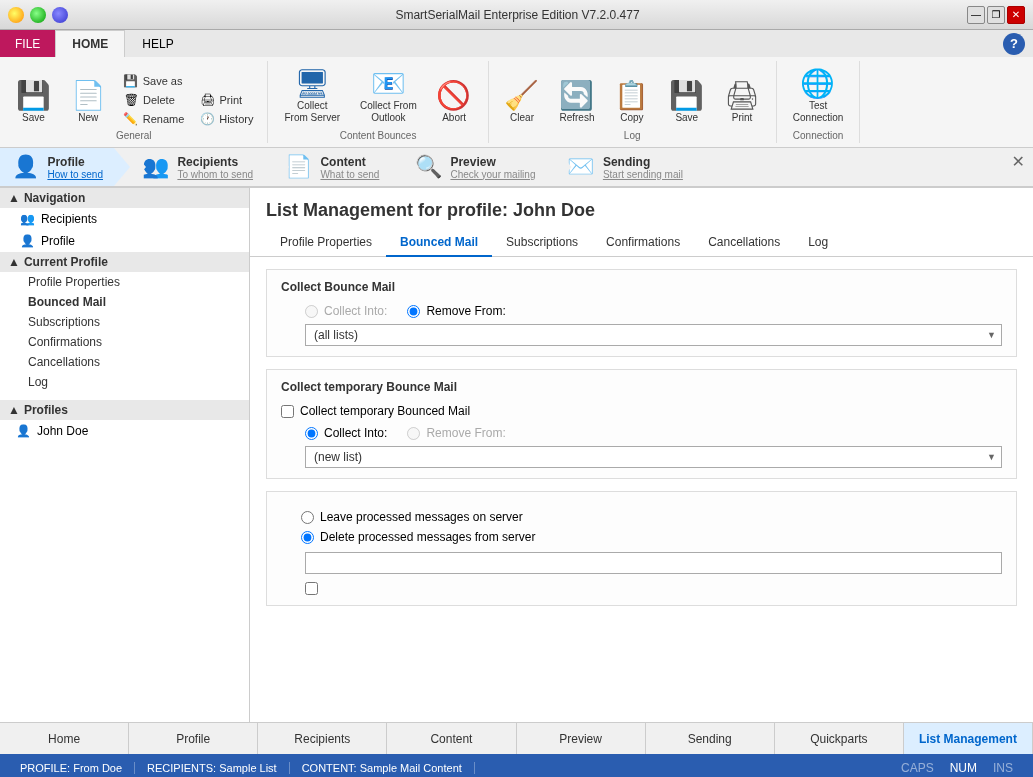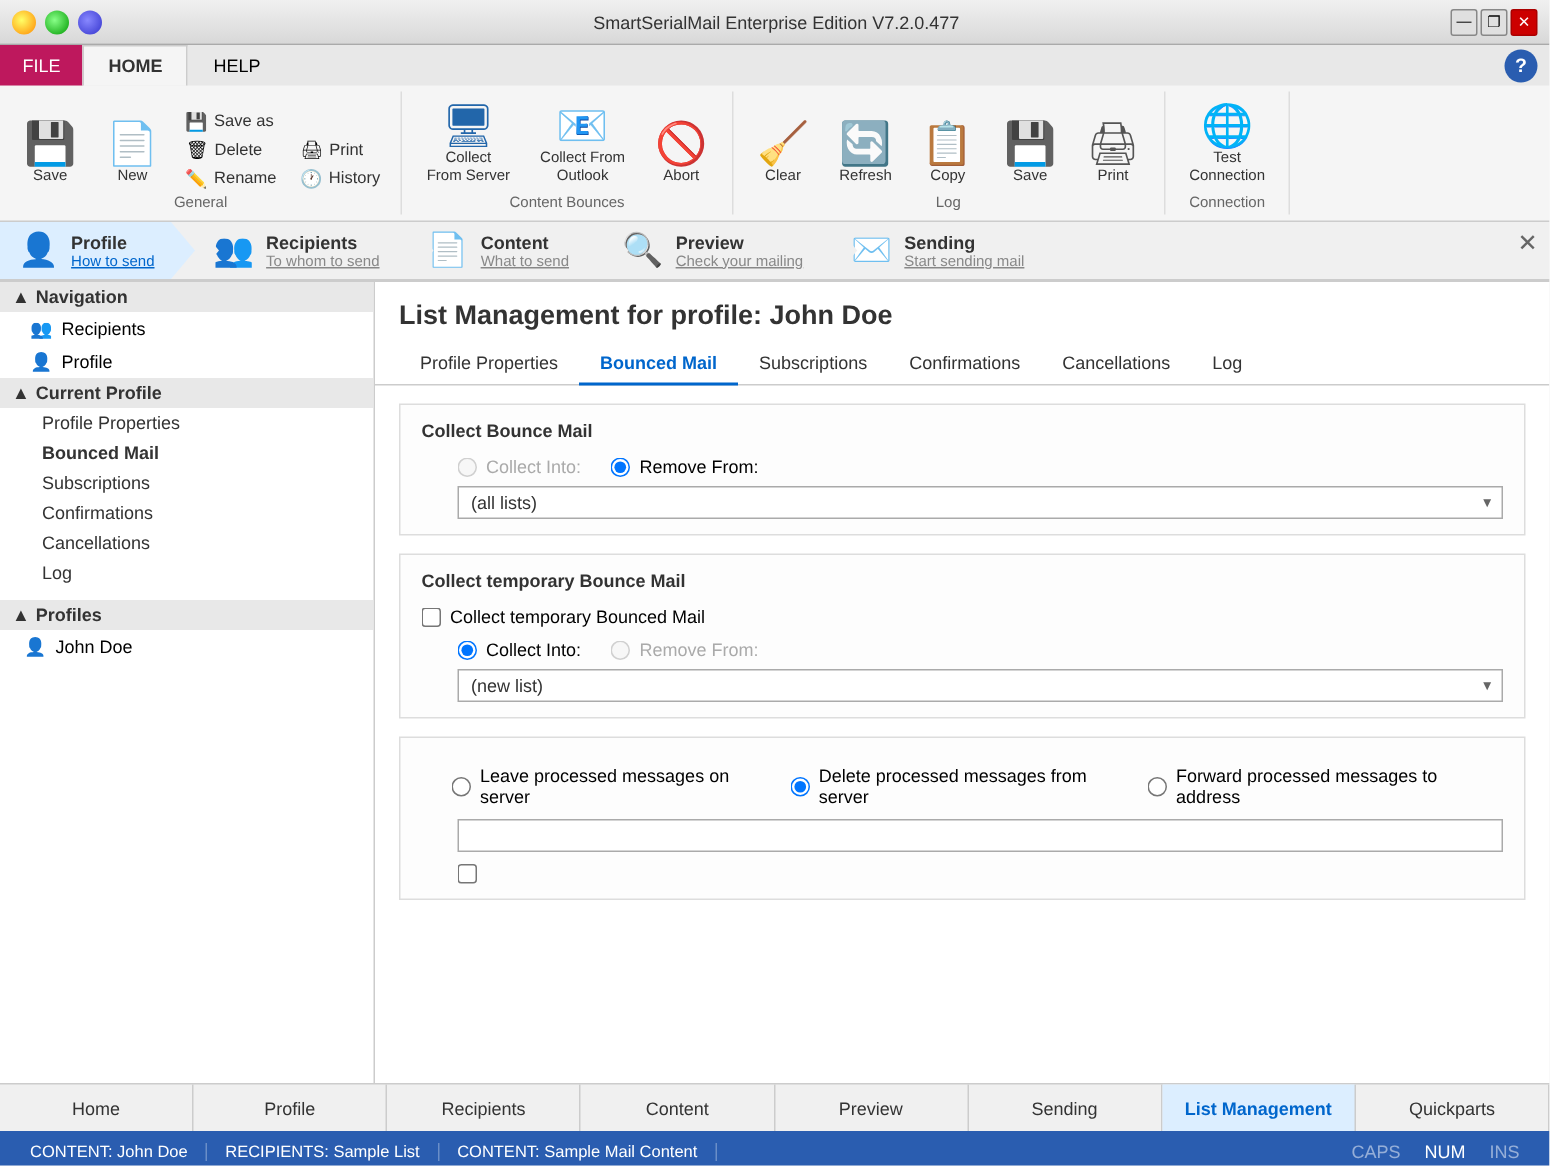--- a/index.html
+++ b/index.html
@@ -79,21 +79,21 @@
     .form-section { border: 1px solid #ddd; margin: 12px 16px; padding: 10px 14px; background: #fdfdfd; }
     .form-section-title { font-weight: bold; font-size: 12px; color: #333; margin-bottom: 10px; }
     .form-row { display: flex; align-items: center; gap: 12px; margin-bottom: 8px; }
     .checkbox-label { display: flex; align-items: center; gap: 6px; cursor: pointer; font-size: 12px; }
     .checkbox-input { width: 13px; height: 13px; cursor: pointer; }
     .radio-label { display: flex; align-items: center; gap: 6px; cursor: pointer; font-size: 12px; }
     .radio-input { width: 13px; height: 13px; cursor: pointer; }
     .select-field { width: 100%; border: 1px solid #aaa; padding: 3px 20px 3px 8px; background: white; appearance: none; font-size: 12px; color: #333; cursor: pointer; }
     .select-wrapper { position: relative; }
     .select-wrapper::after { content: '▼'; position: absolute; right: 6px; top: 50%; transform: translateY(-50%); font-size: 9px; color: #666; pointer-events: none; }
-    .radio-group { display: flex; flex-direction: row; gap: 6px; margin: 8px 0 8px 20px; }
+    .radio-group { display: flex; flex-direction: column; gap: 6px; margin: 8px 0 8px 20px; }
     .text-input { width: 100%; border: 1px solid #aaa; padding: 3px 8px; font-size: 12px; }
     .radio-row { display: flex; gap: 20px; margin-left: 24px; margin-bottom: 6px; }
     .indented { margin-left: 24px; }
 
     
     .bottom-tabs { display: flex; background: #f0f0f0; border-top: 1px solid #ccc; height: 32px; align-items: stretch; }
     .bottom-tab { flex: 1; display: flex; align-items: center; justify-content: center; cursor: pointer; font-size: 12px; color: #333; border-right: 1px solid #ccc; }
     .bottom-tab.active { color: #0066cc; font-weight: bold; background: #dceeff; }
 
     
@@ -373,50 +373,46 @@
     <div class="form-section">
       <div class="radio-group">
         <label class="radio-label">
           <input type="radio" class="radio-input" name="process_action" style="">
           <span>Leave processed messages on server</span>
         </label>
         <label class="radio-label">
           <input type="radio" class="radio-input" name="process_action" checked="" style="">
           <span>Delete processed messages from server</span>
         </label>
-        <label class="radio-label">
-          <input type="radio" class="radio-input" name="process_action" style="">
-          <span>Forward processed messages to address</span>
-        </label>
       </div>
       <div class="indented" style="margin-bottom:8px;">
         <input type="text" class="text-input" style="">
       </div>
       <div class="indented">
         <label class="checkbox-label">
           <input type="checkbox" class="checkbox-input" style="">
         </label>
       </div>
     </div>
   </div>
 </div>
 
 <div class="bottom-tabs">
   <div class="bottom-tab">Home</div>
   <div class="bottom-tab">Profile</div>
   <div class="bottom-tab">Recipients</div>
   <div class="bottom-tab">Content</div>
   <div class="bottom-tab">Preview</div>
   <div class="bottom-tab">Sending</div>
+  <div class="bottom-tab">Quickparts</div>
   <div class="bottom-tab active">List Management</div>
-  <div class="bottom-tab">Quickparts</div>
 </div>
 
 <div class="status-bar">
-  <span class="status-item">CONTENT: John Doe</span>
+  <span class="status-item">PROFILE: From Doe</span>
   <span class="status-item">RECIPIENTS: Sample List</span>
   <span class="status-item">CONTENT: Sample Mail Content</span>
   <div class="status-caps">
     <span class="status-key inactive">CAPS</span>
     <span class="status-key">NUM</span>
     <span class="status-key inactive">INS</span>
   </div>
 </div>
 
 </body></html>

